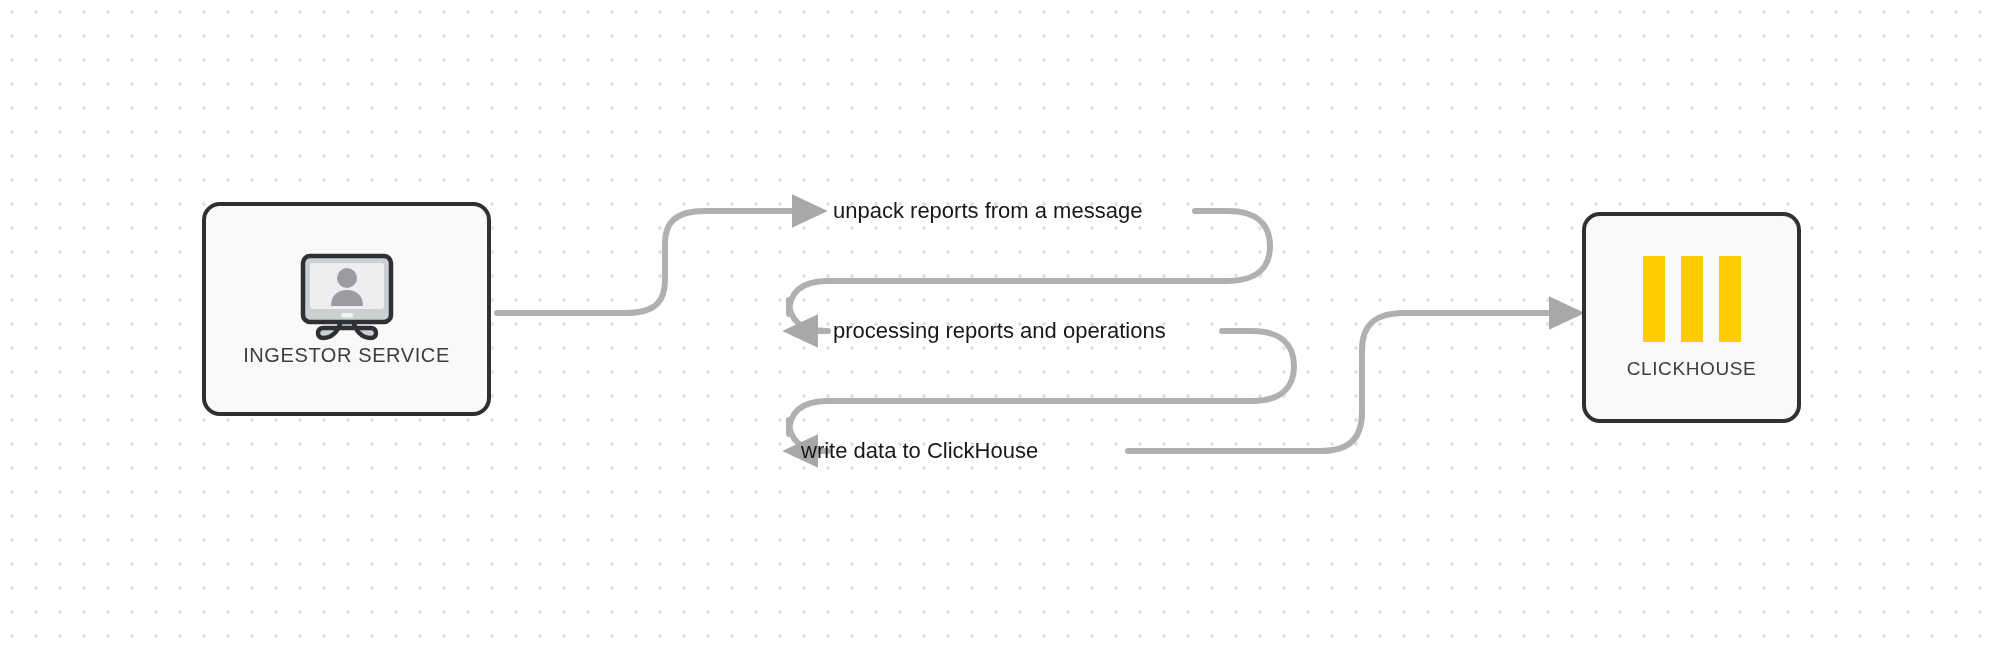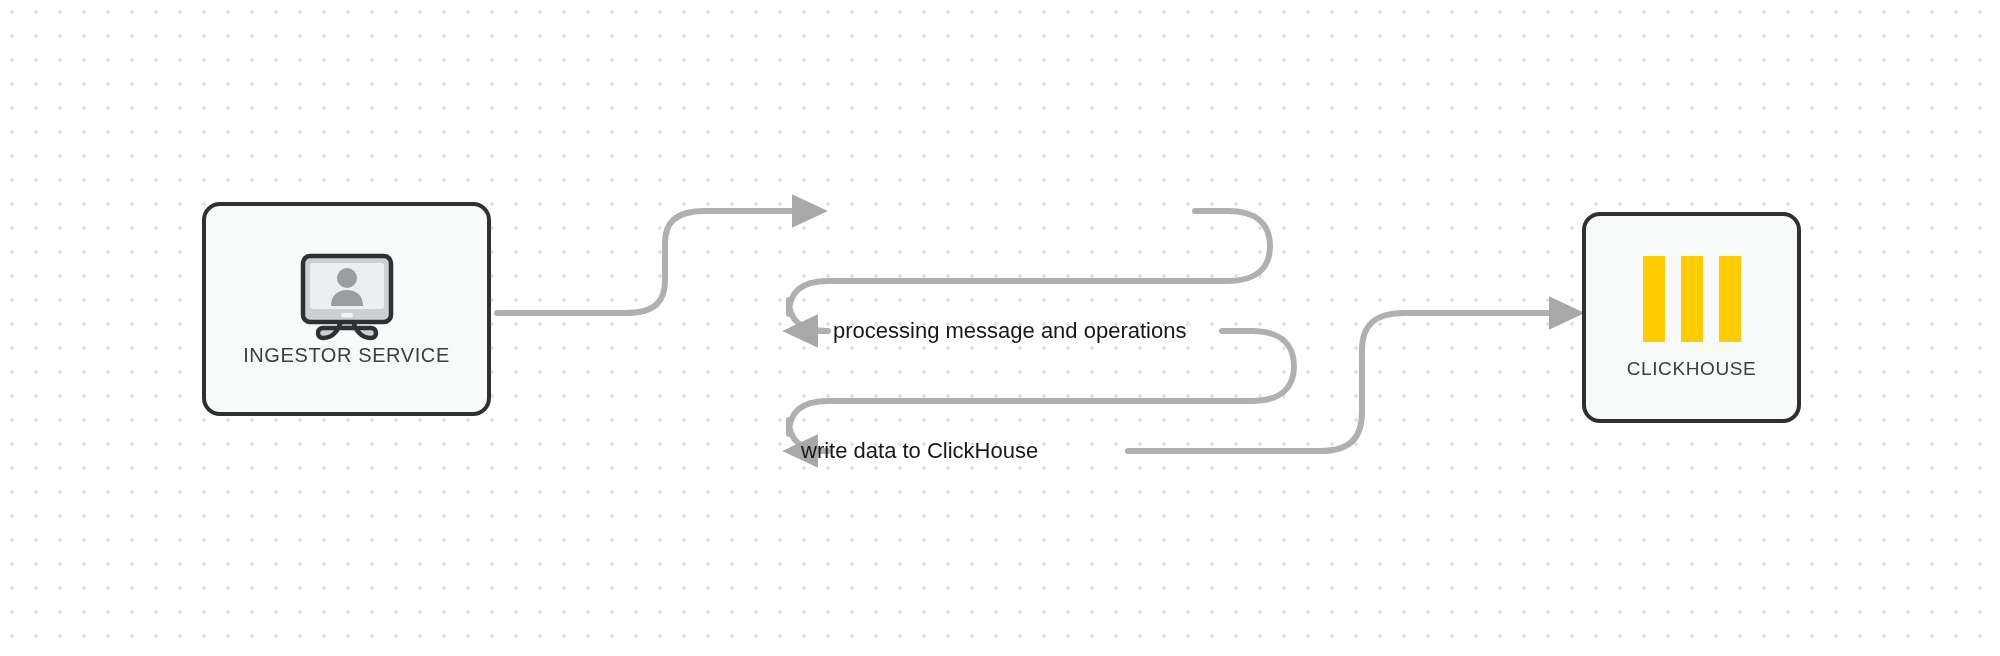--- a/index.html
+++ b/index.html
@@ -123,22 +123,23 @@
       <path d="M 1222,331 L 1252,331 C 1280,331 1294,344 1294,366
                C 1294,388 1280,401 1252,401
                L 828,401 C 800,401 789,413 789,434
                L 789,420 C 789,440 800,451 828,451 L 805,451" marker-end="url(#arrowhead)"></path>
 
       <path d="M 1128,451 L 1320,451 C 1350,451 1362,438 1362,412
                L 1362,350 C 1362,324 1376,313 1404,313 L 1562,313" marker-end="url(#arrowhead)"></path>
     </g>
   </svg>
 
+  <div class="edge-label" id="edge-label-0">unpack reports from a message</div>
 
-  <div class="edge-label" id="edge-label-1">processing message and operations</div>
+  <div class="edge-label" id="edge-label-1">processing reports and operations</div>
 
   <div class="edge-label" id="edge-label-2">write data to ClickHouse</div>
 
   <div class="node" id="node-ingestor">
 
     <span>
       <svg class="monitor-icon" viewBox="0 0 116 92" xmlns="http://www.w3.org/2000/svg">
 
         <path d="M34,86 C44,86 50,78 52,68 L64,68 C66,78 72,86 82,86
                  C85,86 87,84 87,81 C87,78 85,76 82,76 L34,76

